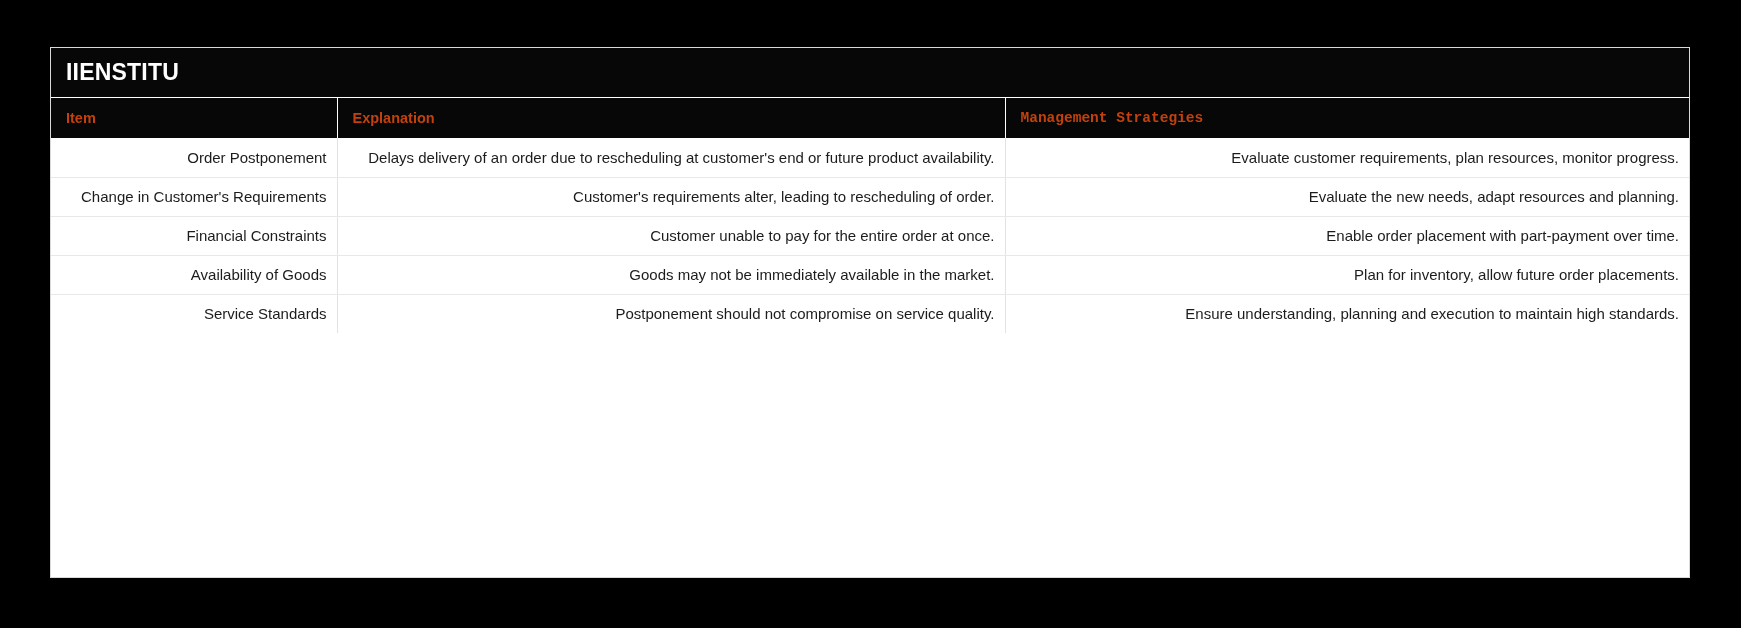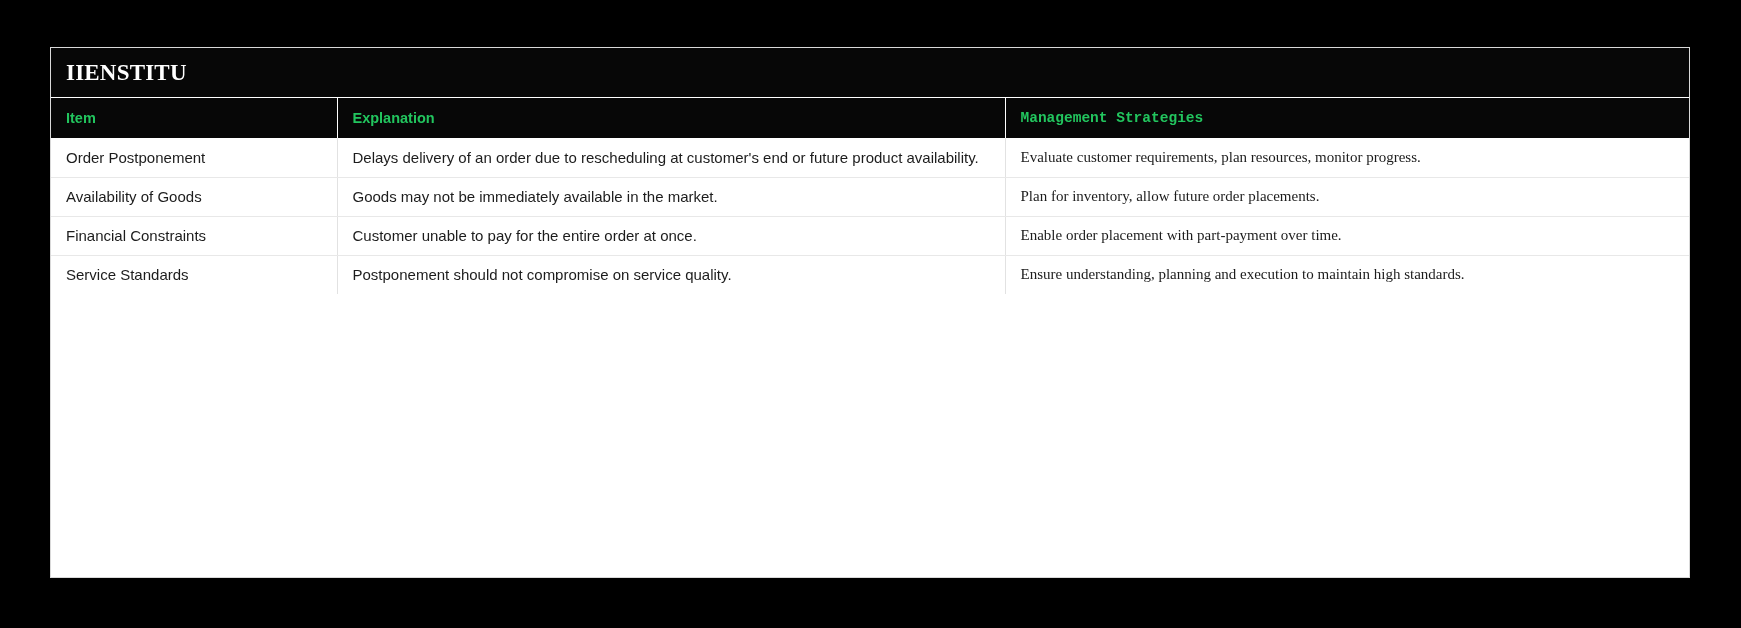--- a/index.html
+++ b/index.html
@@ -38,21 +38,20 @@
 
   .brand-band {
     background: #070707;
     height: 50px;
     min-height: 50px;
     display: flex;
     align-items: center;
     padding: 0 0 0 15px;
     box-sizing: border-box;
     border-bottom: 1px solid #ffffff;
-    font-family: Liberation Serif, serif;
   }
   .brand-title {
     color: #ffffff;
     font-size: 23px;
     font-weight: bold;
     letter-spacing: 0.2px;
     line-height: 1;
   }
 
   table.grid {
@@ -62,52 +61,52 @@
   }
 
   table.grid col.c-item { width: 286px; }
   table.grid col.c-expl { width: 668px; }
   table.grid col.c-mgmt { width: 684px; }
 
   thead tr {
     background: #070707;
   }
   thead th {
-    color: #22c55e;
+    color: #c2410c;
     font-size: 14.5px;
     font-weight: bold;
     text-align: left;
     padding: 11px 0 11px 15px;
     box-sizing: border-box;
     border-right: 1px solid #ffffff;
     height: 40px;
     vertical-align: middle;
     white-space: nowrap;
   }
   thead th:last-child { border-right: none; font-family: Liberation Mono, monospace; }
 
   tbody tr {
     background: #ffffff;
   }
   tbody td {
     color: #1c1c1c;
     font-size: 15px;
     font-weight: normal;
-    text-align: left;
+    text-align: right;
     padding: 0 10px 0 15px;
     box-sizing: border-box;
     border-right: 1px solid #e2e2e2;
     border-bottom: 1px solid #e8e8e8;
     height: 39px;
     vertical-align: middle;
     white-space: nowrap;
     overflow: hidden;
     text-overflow: clip;
   }
-  tbody td:last-child { border-right: none; font-family: Liberation Serif, serif; }
+  tbody td:last-child { border-right: none; }
   tbody tr:last-child td { border-bottom: none; }
 </style>
 </head>
 <body>
 
 <div class="page">
 
   <div class="table-card">
 
     <div class="brand-band">
@@ -127,28 +126,33 @@
           <th>Management Strategies</th>
         </tr>
       </thead>
       <tbody id="table-body">
           <tr>
             <td>Order Postponement</td>
             <td>Delays delivery of an order due to rescheduling at customer's end or future product availability.</td>
             <td>Evaluate customer requirements, plan resources, monitor progress.</td>
           </tr>
           <tr>
-            <td>Availability of Goods</td>
-            <td>Goods may not be immediately available in the market.</td>
-            <td>Plan for inventory, allow future order placements.</td>
+            <td>Change in Customer's Requirements</td>
+            <td>Customer's requirements alter, leading to rescheduling of order.</td>
+            <td>Evaluate the new needs, adapt resources and planning.</td>
           </tr>
           <tr>
             <td>Financial Constraints</td>
             <td>Customer unable to pay for the entire order at once.</td>
             <td>Enable order placement with part-payment over time.</td>
+          </tr>
+          <tr>
+            <td>Availability of Goods</td>
+            <td>Goods may not be immediately available in the market.</td>
+            <td>Plan for inventory, allow future order placements.</td>
           </tr>
           <tr>
             <td>Service Standards</td>
             <td>Postponement should not compromise on service quality.</td>
             <td>Ensure understanding, planning and execution to maintain high standards.</td>
           </tr>
         </tbody>
     </table>
 
   </div>

